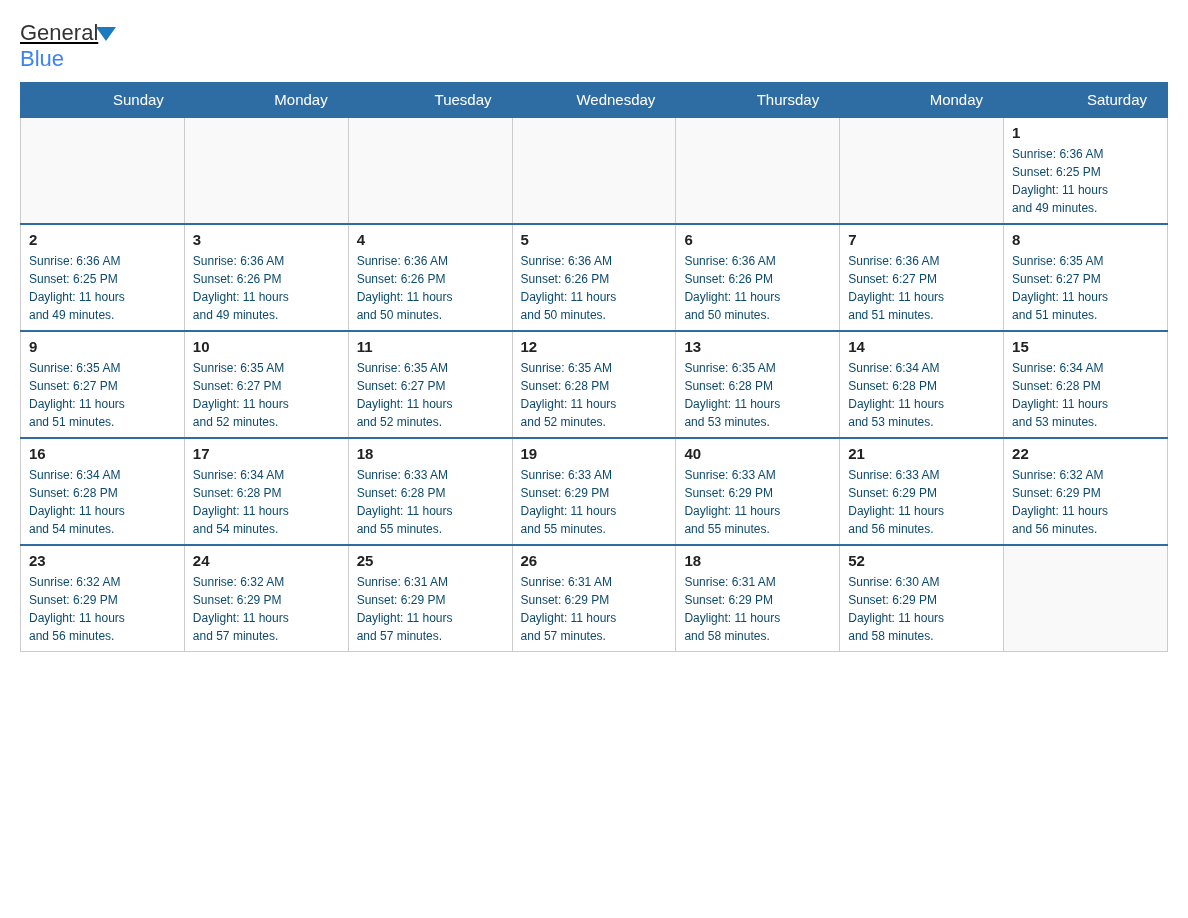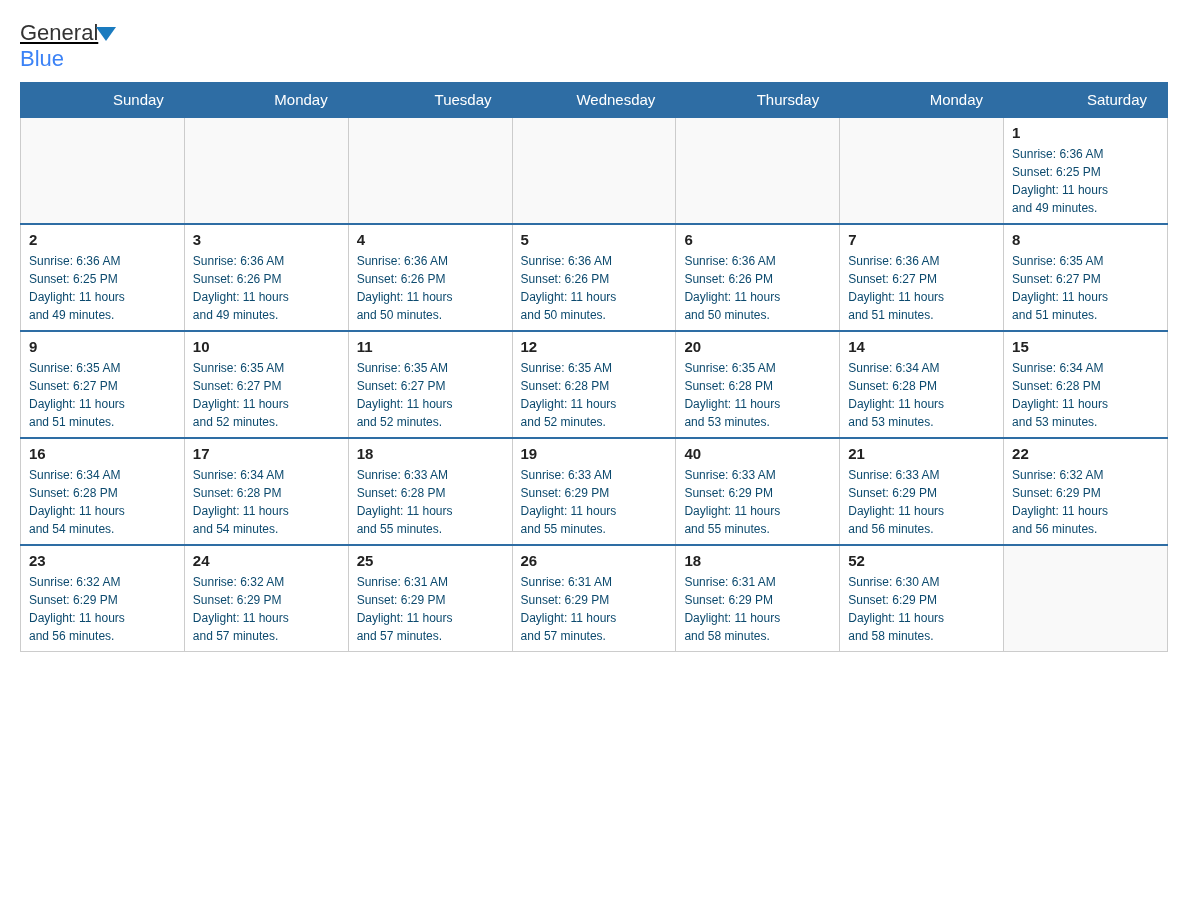--- a/index.html
+++ b/index.html
@@ -218,21 +218,21 @@
 and 52 minutes.</div>
         </td>
         <td>
           <span class="day-number">12</span>
           <div class="day-info" style="white-space: pre-line;">Sunrise: 6:35 AM
 Sunset: 6:28 PM
 Daylight: 11 hours
 and 52 minutes.</div>
         </td>
         <td>
-          <span class="day-number">20</span>
+          <span class="day-number">13</span>
           <div class="day-info" style="white-space: pre-line;">Sunrise: 6:35 AM
 Sunset: 6:28 PM
 Daylight: 11 hours
 and 53 minutes.</div>
         </td>
         <td>
           <span class="day-number">14</span>
           <div class="day-info" style="white-space: pre-line;">Sunrise: 6:34 AM
 Sunset: 6:28 PM
 Daylight: 11 hours

